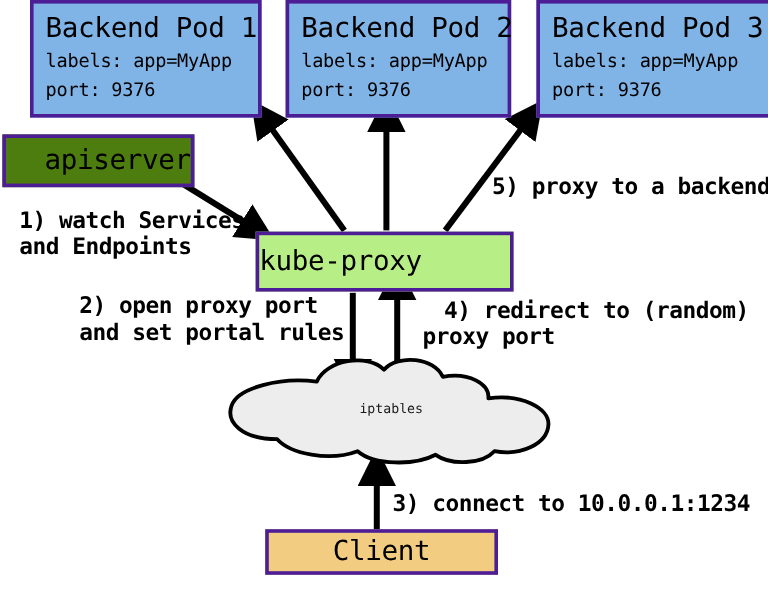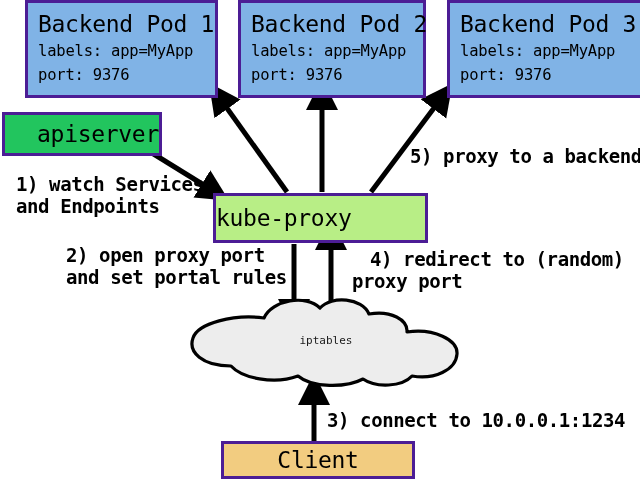--- a/index.html
+++ b/index.html
@@ -36,21 +36,21 @@
     white-space: nowrap;
   }
   .pod-line {
     font-size: 15.5px;
     line-height: 22px;
     color: #000;
     white-space: nowrap;
     letter-spacing: -0.2px;
   }
   .apiserver {
-    background: #22c55e;
+    background: #4d7c0f;
     align-items: center;
     justify-content: center;
     padding-left: 32px;
   }
   .apiserver-label {
     font-size: 23px;
     line-height: 26px;
     color: #000;
     letter-spacing: -0.3px;
   }

